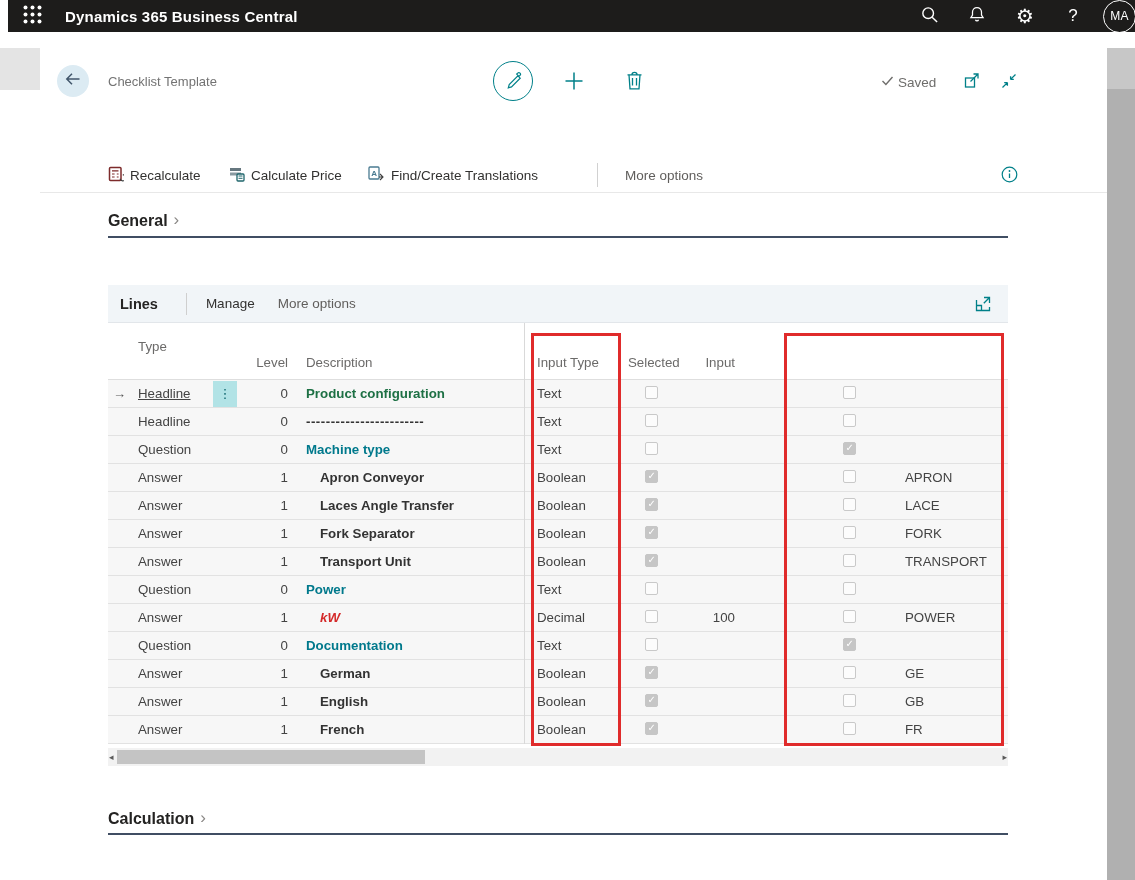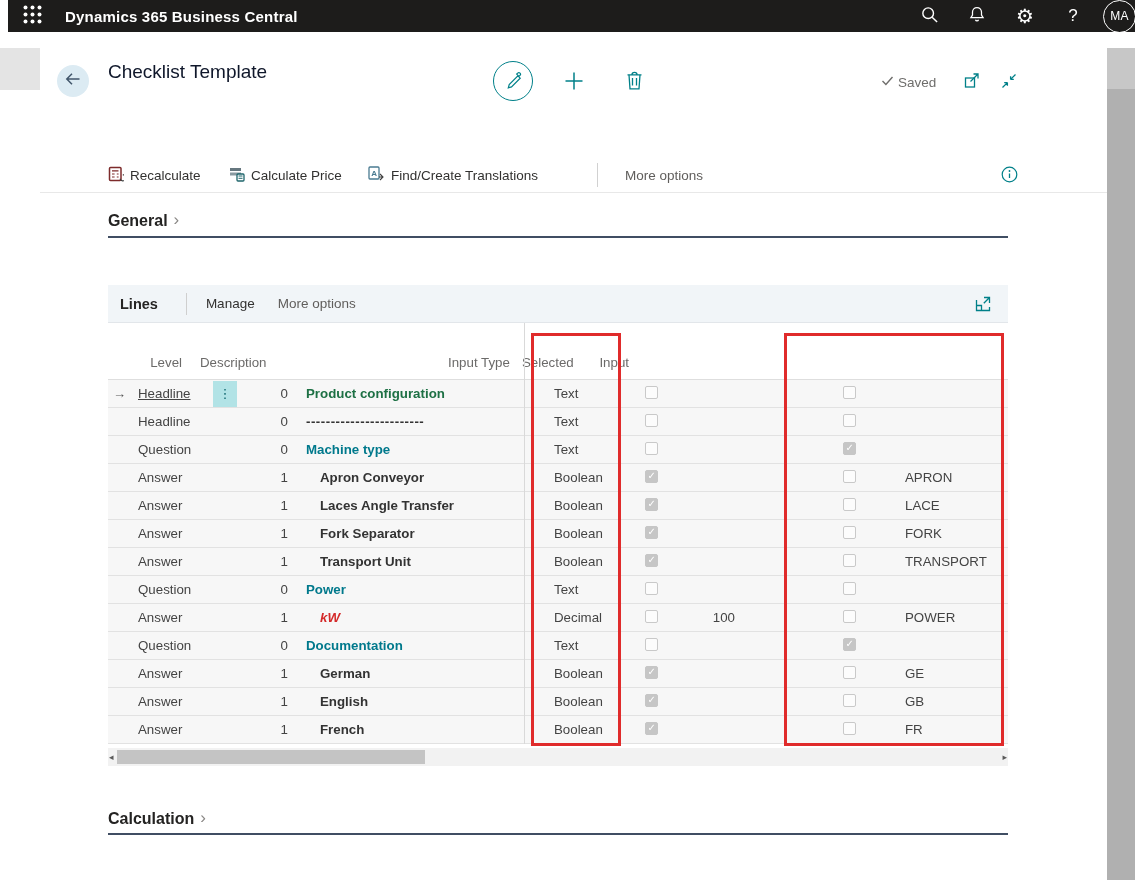--- a/index.html
+++ b/index.html
@@ -16,21 +16,21 @@
   .tb-help { font-size:17px; font-weight:400; }
   .avatar { width:33px; height:33px; border:1.5px solid #fff; border-radius:50%; color:#fff; font-size:12px; display:flex; align-items:center; justify-content:center; margin:0 7px 0 6px; cursor:pointer; letter-spacing:.3px; }
 
   
   .backdrop-left { position:absolute; left:0; top:48px; width:40px; height:42px; background:#e4e4e4; }
   .vscroll { position:absolute; left:1107px; top:48px; width:28px; height:832px; background:#c7c7c7; }
   .vscroll-thumb { position:absolute; left:0; top:41px; width:28px; height:791px; background:#b0b0b0; }
 
   
   .back-btn { position:absolute; left:57px; top:65px; width:32px; height:32px; border-radius:50%; background:#dcebf3; display:flex; align-items:center; justify-content:center; color:#41566b; cursor:pointer; }
-  .page-caption { position:absolute; left:108px; top:61px; font-size:19px; color:#0f172a; }
+  .page-caption { position:absolute; left:108px; top:74px; font-size:13px; color:#737373; }
   .page-title { position:absolute; left:106px; top:104px; font-size:28px; font-weight:300; color:#4d4c4b; letter-spacing:.2px; }
   .teal { color:var(--accent,#008089); }
   .edit-btn { position:absolute; left:493px; top:61px; width:40px; height:40px; border:1.5px solid var(--accent,#008089); border-radius:50%; display:flex; align-items:center; justify-content:center; cursor:pointer; }
   .add-btn { position:absolute; left:563px; top:70px; width:22px; height:22px; cursor:pointer; }
   .del-btn { position:absolute; left:625px; top:70px; width:20px; height:22px; cursor:pointer; }
   .saved-ind { position:absolute; left:881px; top:74px; font-size:13.5px; color:#6e6d6b; display:flex; align-items:center; gap:4px; }
   .popout-btn { position:absolute; left:963px; top:72px; cursor:pointer; }
   .minimize-btn { position:absolute; left:1000px; top:72px; cursor:pointer; }
 
   
@@ -61,21 +61,21 @@
   
   .grid { position:absolute; left:108px; top:323px; width:900px; }
   .grid-header { display:flex; align-items:flex-end; height:57px; padding-bottom:8px; border-bottom:1px solid #dedede; background:#fff; color:#6b6a69; font-size:13.3px; line-height:1.3; }
   .grid-header > div { cursor:pointer; }
   .grid-row { display:flex; align-items:center; height:28px; background:#f7f7f7; border-bottom:1px solid #e2e2e2; font-size:13.3px; color:#444; }
   .c-ind  { width:26px; padding-left:5px; color:#555; font-size:13px; }
   .c-type { width:106px; padding-left:4px; position:relative; height:100%; display:flex; align-items:center; }
   .c-level{ width:50px; text-align:right; padding-right:2px; }
   .c-desc { width:241px; padding-left:16px; white-space:nowrap; overflow:hidden; }
   .c-desc.lvl1 { padding-left:30px; }
-  .c-itype{ width:90px; padding-left:23px; }
+  .c-itype{ width:90px; padding-left:6px; }
   .c-sel  { width:75px; padding-left:24px; }
   .c-input{ width:85px; text-align:right; padding-right:46px; }
   .c-more { width:105px; padding-left:62px; }
   .c-var  { width:122px; padding-left:19px; }
   .h-sel  { padding-left:7px; }
   .h-more { padding-left:17px; padding-right:8px; }
   .h-var  { padding-left:21px; padding-right:4px; }
   .type-text.current { text-decoration:underline; }
   .dots-btn { position:absolute; left:79px; top:1px; width:24px; height:26px; background:#b2e3e6; color:#0e656d; font-size:13px; line-height:26px; text-align:center; cursor:pointer; font-family:"DejaVu Sans",sans-serif; }
   .desc-green  { color:var(--desc_green,#1d7044); font-weight:700; }
@@ -272,20 +272,21 @@
             <path d="M2.5 5v10.5H15.5V12" fill="none" stroke="currentColor" stroke-width="1.3"></path>
             <path d="M2.5 10.5h5v5" fill="none" stroke="currentColor" stroke-width="1.3"></path>
           </svg>
       </span>
     </span>
   </div>
 
   <div class="grid">
     <div class="grid-header">
       <div class="c-ind"></div>
+      <div class="c-type">Type</div>
       <div class="c-level">Level</div>
       <div class="c-desc">Description</div>
       <div class="c-itype">Input Type</div>
       <div class="c-sel h-sel" style="padding-left:7px">Selected</div>
       <div class="c-input">Input</div>
     </div>
     <div id="grid-body">
         <div class="grid-row">
           <div class="c-ind">→</div>
           <div class="c-type">

